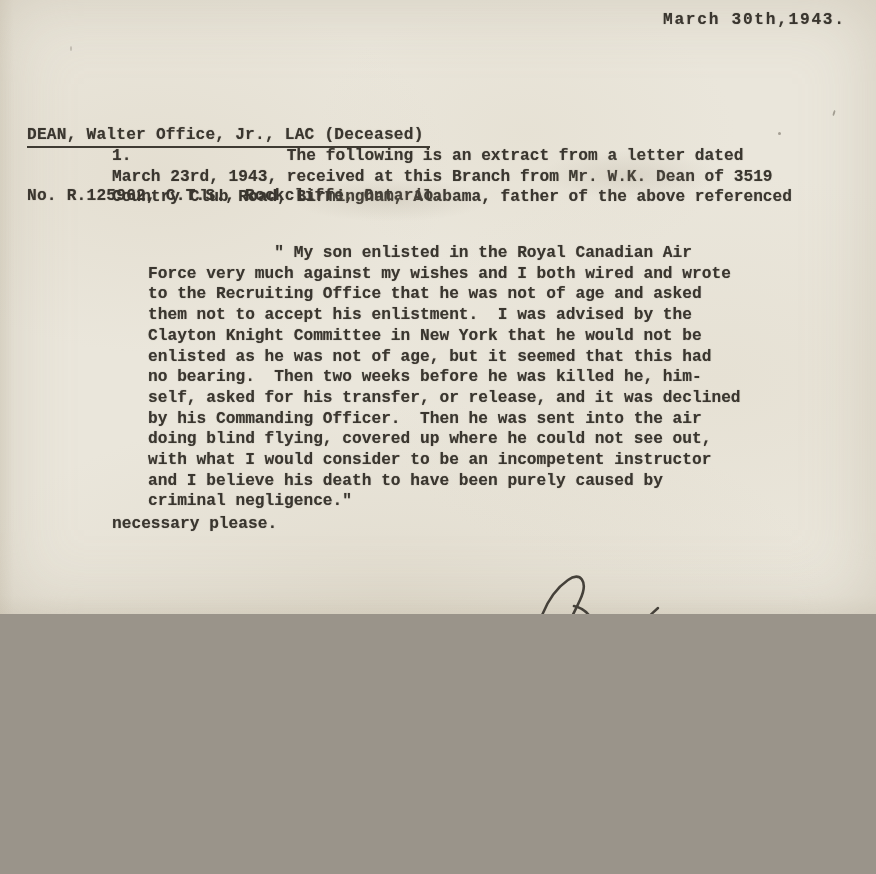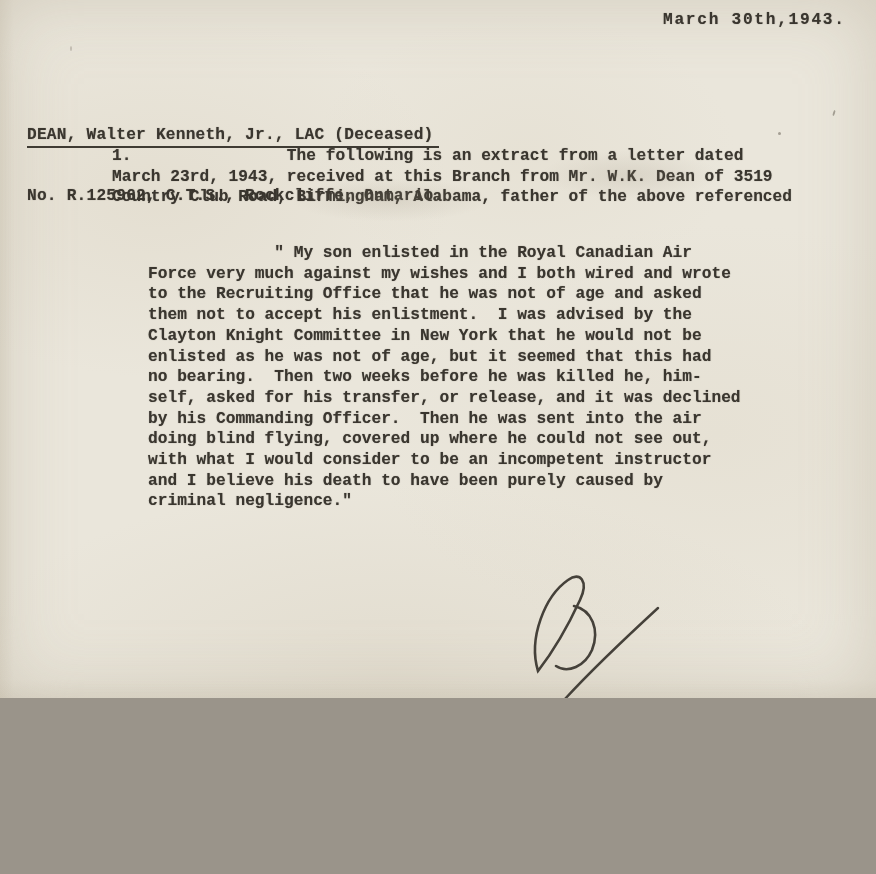--- a/index.html
+++ b/index.html
@@ -1,19 +1,19 @@
 <!DOCTYPE html>
 <html><head>
 <meta charset="utf-8">
 <style>
   html, body { margin: 0; padding: 0; background: #9a948a; }
   .paper {
     position: relative;
     width: 876px;
-    height: 698px;
+    height: 614px;
     margin: 0 auto;
     overflow: hidden;
     background-color: #eae6db;
     background-image:
       radial-gradient(ellipse 420px 260px at 18% 28%, rgba(214,205,186,0.30), transparent 70%),
       radial-gradient(ellipse 500px 300px at 82% 62%, rgba(218,210,192,0.25), transparent 70%),
       radial-gradient(ellipse 600px 260px at 45% 96%, rgba(205,196,176,0.28), transparent 72%),
       radial-gradient(ellipse 300px 200px at 60% 22%, rgba(222,215,198,0.30), transparent 70%),
       linear-gradient(90deg, rgba(190,180,160,0.22) 0px, rgba(190,180,160,0) 14px),
       linear-gradient(0deg, rgba(190,180,160,0.16) 0px, rgba(190,180,160,0) 18px);
@@ -46,29 +46,29 @@
   }
 </style>
 </head>
 <body>
 
 <div class="paper">
 
   <div class="abs date-line">March 30th,1943.</div>
 
   <div class="abs subject">
-    <div><span class="u">DEAN, Walter Kenneth, Jr., LAC (Deceased)</span></div>
+    <div><span class="u">DEAN, Walter Office, Jr., LAC (Deceased)</span></div>
     <div>No. R.125962, C.T.S., Rockcliffe, Ontario.</div>
   </div>
 
   <div class="abs block para1"><div>1.                The following is an extract from a letter dated</div><div>March 23rd, 1943, received at this Branch from Mr. W.K. Dean of 3519</div><div>Country Club Road, Birmingham, Alabama, father of the above referenced</div></div>
 
   <div class="abs block quote"><div>             " My son enlisted in the Royal Canadian Air</div><div>Force very much against my wishes and I both wired and wrote</div><div>to the Recruiting Office that he was not of age and asked</div><div>them not to accept his enlistment.  I was advised by the</div><div>Clayton Knight Committee in New York that he would not be</div><div>enlisted as he was not of age, but it seemed that this had</div><div>no bearing.  Then two weeks before he was killed he, him-</div><div>self, asked for his transfer, or release, and it was declined</div><div>by his Commanding Officer.  Then he was sent into the air</div><div>doing blind flying, covered up where he could not see out,</div><div>with what I would consider to be an incompetent instructor</div><div>and I believe his death to have been purely caused by</div><div>criminal negligence."</div></div>
 
-  <div class="abs block para2"></div>
+  <div class="abs block para2"><div>necessary please.</div></div>
 
   <svg class="signature-svg" width="180" height="160" viewBox="0 0 180 160" fill="none">
     <path d="M 38 103 C 28 70, 45 28, 68 12 C 80 3, 89 13, 80 32 C 68 58, 52 85, 38 103 Z" stroke="#45413a" stroke-width="2.6" stroke-linecap="round" fill="none"></path>
     <path d="M 74 38 C 92 42, 100 62, 92 82 C 85 98, 68 106, 56 98" stroke="#45413a" stroke-width="2.6" stroke-linecap="round" fill="none"></path>
     <path d="M 50 148 C 75 118, 120 75, 158 40" stroke="#45413a" stroke-width="2.4" stroke-linecap="round" fill="none"></path>
   </svg>
 
   <div class="abs initials">IGR/MS</div>
 
 

